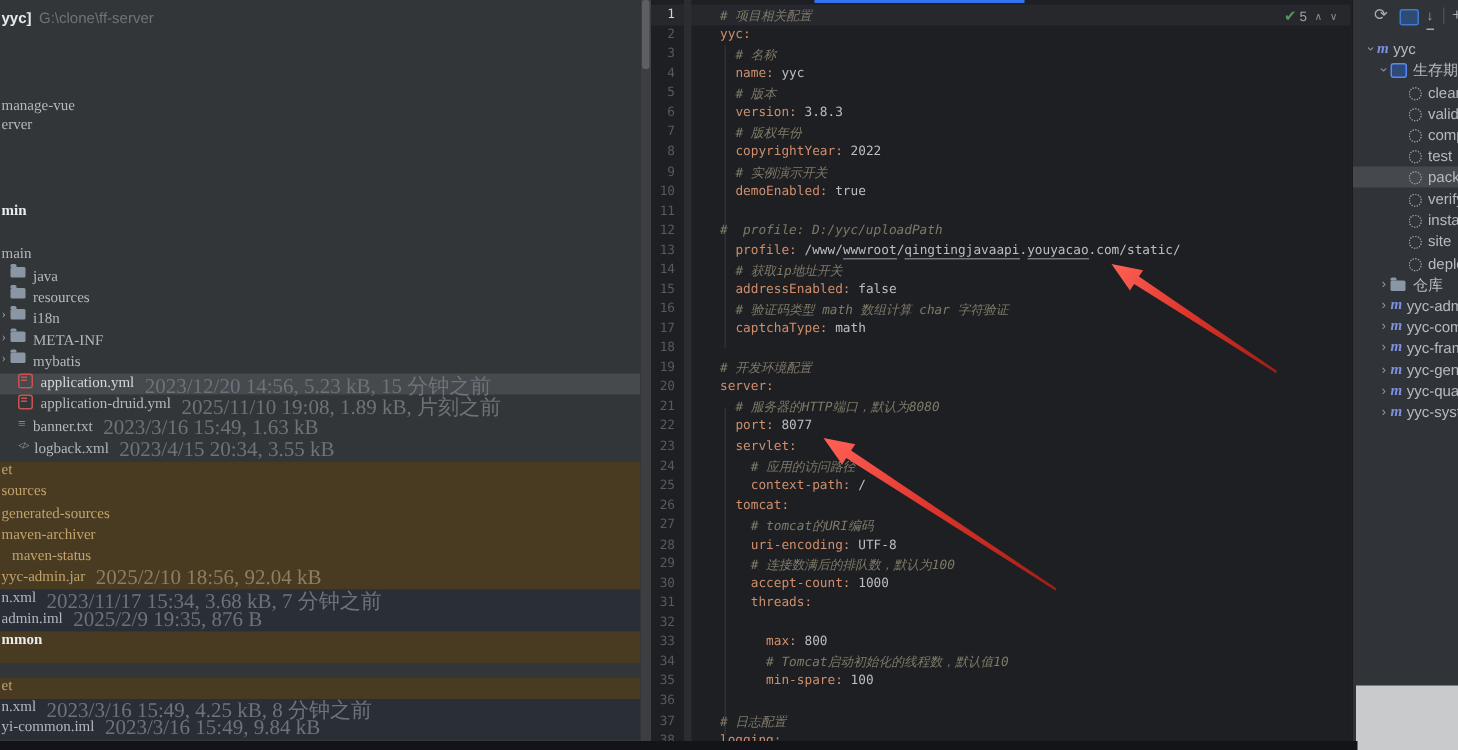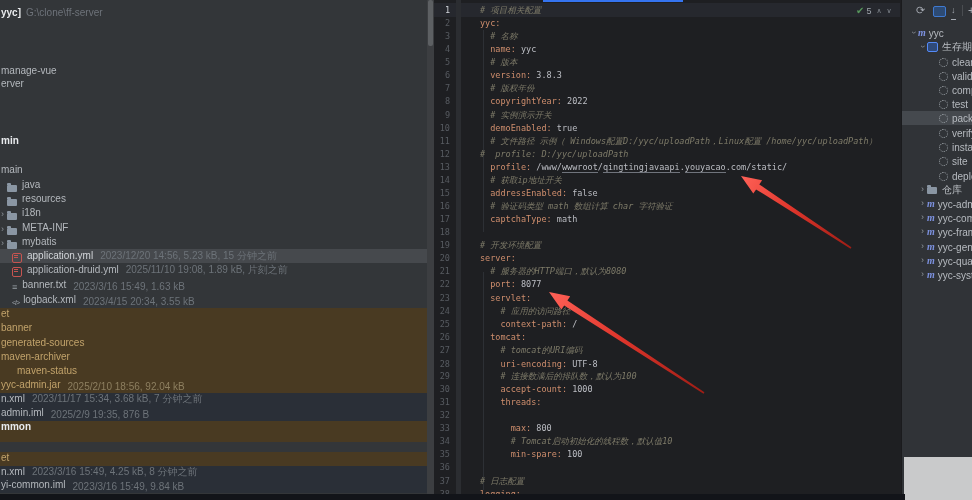--- a/index.html
+++ b/index.html
@@ -7,27 +7,27 @@
        font-family:"Liberation Sans",sans-serif;-webkit-font-smoothing:antialiased;}
   
   #left-panel{position:absolute;left:0;top:0;width:427px;height:500px;background:#333639;overflow:hidden;}
   .band{position:absolute;left:0;width:427px;}
   .band.tan{background:#493a22;}
   .band.slate{background:#2a2f37;}
   .band.sel{background:#46494d;}
   #win-title{position:absolute;left:1px;top:7px;height:14px;font-size:10px;white-space:nowrap;}
   #win-title .proj{color:#e8eaec;font-weight:bold;text-align:right;}
   #win-title .path{color:#6e737a;margin-left:5px;}
-  .row{position:absolute;height:14px;display:flex;align-items:flex-end;white-space:nowrap;font-size:10px;color:#b4b8bd;}
+  .row{position:absolute;height:14px;display:flex;align-items:flex-start;white-space:nowrap;font-size:10px;color:#b4b8bd;font-family:Liberation Serif, serif;}
   .row .lbl{line-height:14px;}
   .row.bold .lbl{color:#e9ebee;font-weight:bold;}
   .row.tansect .lbl{color:#c2a36b;}
   .row.tansect .time{color:#8d7f60;}
   .row.selrow .lbl{color:#d3d6da;}
-  .time{color:#6d7379;font-size:10px;margin-left:7px;}
+  .time{color:#6d7379;font-size:14px;margin-left:7px;}
   .chev{color:#8f959c;font-size:9px;line-height:9px;margin-right:3px;display:inline-block;transform:translateY(-1px);}
   .chev.open{transform:rotate(90deg) translateX(-1px);}
   .icon-folder{width:10px;height:7px;background:#8a96a3;border-radius:1px;position:relative;margin-right:5px;flex:none;}
   .icon-folder:before{content:"";position:absolute;top:-2px;left:0;width:4px;height:2px;background:#8a96a3;border-radius:1px 1px 0 0;}
   .icon-yml{width:8px;height:8px;border:1px solid #c75450;border-radius:2px;margin-right:5px;flex:none;position:relative;}
   .icon-yml:before{content:"";position:absolute;left:1px;top:1px;width:4px;height:1px;background:#c75450;}
   .icon-yml:after{content:"";position:absolute;left:1px;top:3px;width:4px;height:1px;background:#c75450;}
   .icon-txt{color:#9aa0a7;font-size:9px;margin-right:5px;line-height:9px;}
   .icon-xml{color:#9aa0a7;font-size:7px;margin-right:4px;line-height:8px;letter-spacing:-1px;}
   #left-scrollbar{position:absolute;left:427px;top:0;width:7px;height:500px;background:#3c3e41;}
@@ -136,29 +136,29 @@
         </div>
         <div class="row" style="left: 12px; top: 293px;">
           <span class="icon-xml">&lt;/&gt;</span>
           <span class="lbl">logback.xml</span>
           <span class="time">2023/4/15 20:34, 3.55 kB</span>
         </div>
         <div class="row tansect" style="left: 1px; top: 307px;">
           <span class="lbl">et</span>
         </div>
         <div class="row tansect" style="left: 1px; top: 321px;">
-          <span class="lbl">banner</span>
+          <span class="lbl">sources</span>
         </div>
         <div class="row tansect" style="left: 1px; top: 336px;">
           <span class="lbl">generated-sources</span>
         </div>
         <div class="row tansect" style="left: 1px; top: 350px;">
           <span class="lbl">maven-archiver</span>
         </div>
-        <div class="row tansect" style="left: 17px; top: 364px;">
+        <div class="row tansect" style="left: 8px; top: 364px;">
           <span class="lbl">maven-status</span>
         </div>
         <div class="row tansect" style="left: 1px; top: 378px;">
           <span class="lbl">yyc-admin.jar</span>
           <span class="time">2025/2/10 18:56, 92.04 kB</span>
         </div>
         <div class="row" style="left: 1px; top: 392px;">
           <span class="lbl">n.xml</span>
           <span class="time">2023/11/17 15:34, 3.68 kB, 7 分钟之前</span>
         </div>
@@ -194,21 +194,21 @@
         <div class="codeline" style="top: 4px;"><span class="lnum cur">1</span><span class="ctext"><span class="tk-cmt"># 项目相关配置</span></span></div>
         <div class="codeline" style="top: 17.07px;"><span class="lnum">2</span><span class="ctext"><span class="tk-key">yyc:</span></span></div>
         <div class="codeline" style="top: 30.14px;"><span class="lnum">3</span><span class="ctext"><span class="tk-pln">  </span><span class="tk-cmt"># 名称</span></span></div>
         <div class="codeline" style="top: 43.21px;"><span class="lnum">4</span><span class="ctext"><span class="tk-pln">  </span><span class="tk-key">name:</span><span class="tk-val"> yyc</span></span></div>
         <div class="codeline" style="top: 56.28px;"><span class="lnum">5</span><span class="ctext"><span class="tk-pln">  </span><span class="tk-cmt"># 版本</span></span></div>
         <div class="codeline" style="top: 69.35px;"><span class="lnum">6</span><span class="ctext"><span class="tk-pln">  </span><span class="tk-key">version:</span><span class="tk-val"> 3.8.3</span></span></div>
         <div class="codeline" style="top: 82.42px;"><span class="lnum">7</span><span class="ctext"><span class="tk-pln">  </span><span class="tk-cmt"># 版权年份</span></span></div>
         <div class="codeline" style="top: 95.49px;"><span class="lnum">8</span><span class="ctext"><span class="tk-pln">  </span><span class="tk-key">copyrightYear:</span><span class="tk-val"> 2022</span></span></div>
         <div class="codeline" style="top: 108.56px;"><span class="lnum">9</span><span class="ctext"><span class="tk-pln">  </span><span class="tk-cmt"># 实例演示开关</span></span></div>
         <div class="codeline" style="top: 121.63px;"><span class="lnum">10</span><span class="ctext"><span class="tk-pln">  </span><span class="tk-key">demoEnabled:</span><span class="tk-val"> true</span></span></div>
-        <div class="codeline" style="top: 134.7px;"><span class="lnum">11</span><span class="ctext"><span class="tk-pln">  </span><span class="tk-cmt"># 文件路径 示例（ Windows配置D:/yyc/uploadPath，Linux配置 /home/yyc/uploadPath）</span></span></div>
+        <div class="codeline" style="top: 134.7px;"><span class="lnum">11</span></div>
         <div class="codeline" style="top: 147.77px;"><span class="lnum">12</span><span class="ctext"><span class="tk-cmt">#  profile: D:/yyc/uploadPath</span></span></div>
         <div class="codeline" style="top: 160.84px;"><span class="lnum">13</span><span class="ctext"><span class="tk-pln">  </span><span class="tk-key">profile:</span><span class="tk-val"> /www/</span><span class="tk-und">wwwroot</span><span class="tk-val">/</span><span class="tk-und">qingtingjavaapi</span><span class="tk-val">.</span><span class="tk-und">youyacao</span><span class="tk-val">.com/static/</span></span></div>
         <div class="codeline" style="top: 173.91px;"><span class="lnum">14</span><span class="ctext"><span class="tk-pln">  </span><span class="tk-cmt"># 获取ip地址开关</span></span></div>
         <div class="codeline" style="top: 186.98px;"><span class="lnum">15</span><span class="ctext"><span class="tk-pln">  </span><span class="tk-key">addressEnabled:</span><span class="tk-val"> false</span></span></div>
         <div class="codeline" style="top: 200.05px;"><span class="lnum">16</span><span class="ctext"><span class="tk-pln">  </span><span class="tk-cmt"># 验证码类型 math 数组计算 char 字符验证</span></span></div>
         <div class="codeline" style="top: 213.12px;"><span class="lnum">17</span><span class="ctext"><span class="tk-pln">  </span><span class="tk-key">captchaType:</span><span class="tk-val"> math</span></span></div>
         <div class="codeline" style="top: 226.19px;"><span class="lnum">18</span><span class="ctext"></span></div>
         <div class="codeline" style="top: 239.26px;"><span class="lnum">19</span><span class="ctext"><span class="tk-cmt"># 开发环境配置</span></span></div>
         <div class="codeline" style="top: 252.33px;"><span class="lnum">20</span><span class="ctext"><span class="tk-key">server:</span></span></div>
         <div class="codeline" style="top: 265.4px;"><span class="lnum">21</span><span class="ctext"><span class="tk-pln">  </span><span class="tk-cmt"># 服务器的HTTP端口，默认为8080</span></span></div>

